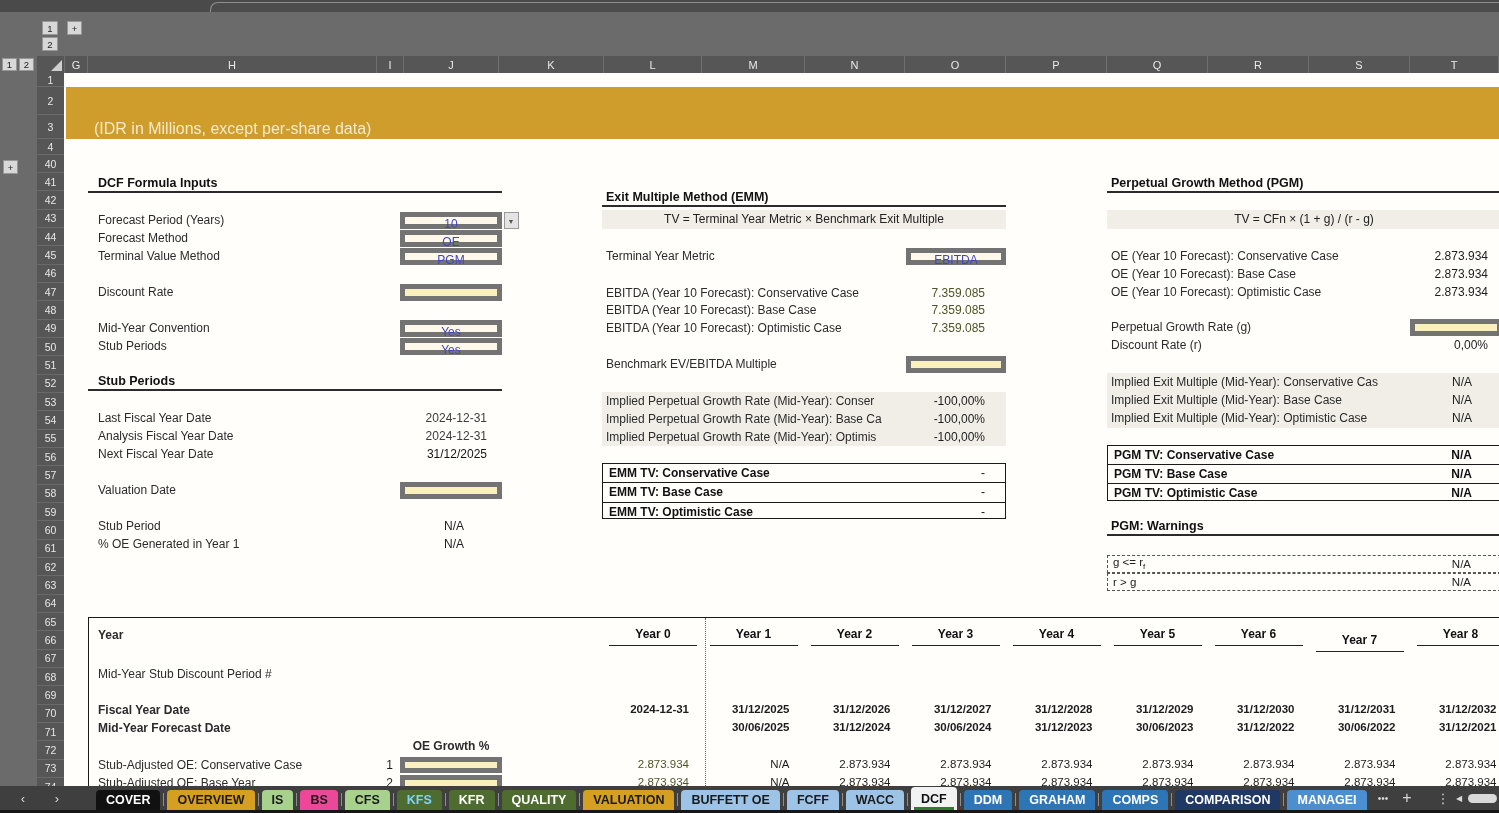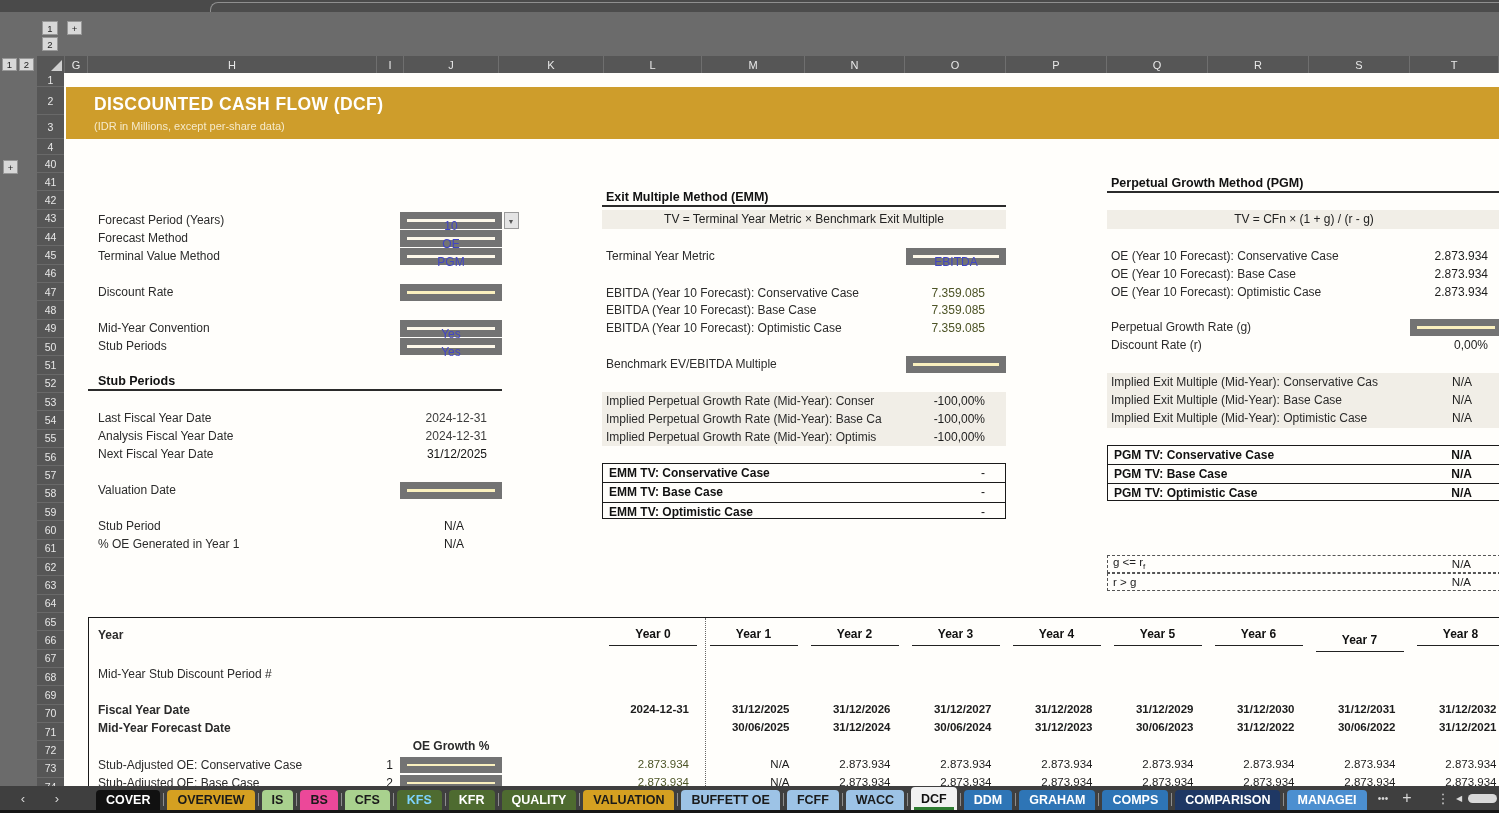--- a/index.html
+++ b/index.html
@@ -21,30 +21,30 @@
   #selectall .tri{position:absolute;right:2px;bottom:2px;width:0;height:0;
     border-left:11px solid transparent;border-bottom:11px solid #cfcfcf;}
   #rowhdr{left:37px;top:73px;width:27px;height:713px;background:#565656;overflow:hidden;}
   .rowcell{left:0;width:27px;background:#565656;color:#e8e8e8;font-size:10.5px;
     display:flex;align-items:center;justify-content:center;border-bottom:1px solid #696969;}
   #leftgutter{left:0;top:73px;width:37px;height:713px;background:#6b6b6b;}
   
   #canvas{left:64px;top:73px;width:1435px;height:713px;background:#fffefb;overflow:hidden;}
   #goldbar{left:2px;top:14px;width:1433px;height:52px;background:#CE9D2B;color:#fff;}
   #goldbar .t1{position:absolute;left:28px;top:7px;font-size:17.5px;font-weight:bold;letter-spacing:.4px;}
-  #goldbar .t2{position:absolute;left:28px;top:33px;font-size:11px;color:#F6EACA;}
+  #goldbar .t2{position:absolute;left:28px;top:33px;font-size:16px;color:#F6EACA;}
   .sechead{font-weight:bold;font-size:12.5px;color:#111;border-bottom:2px solid #2b2b2b;height:17px;}
   .lbl{font-size:12px;color:#2b2b2b;white-space:nowrap;}
   .lblclip{overflow:hidden;}
   .val{font-size:12px;color:#3c3c3c;text-align:right;white-space:nowrap;}
   .valdark{color:#141414;}
   .valblk{color:#1c1c1c;}
   .valol{color:#4d5426;}
   .bold{font-weight:bold;}
-  .inp{border:7px solid #737373;background:#FAF0BE;}
+  .inp{border:5px solid #737373;background:#FAF0BE;}
   .inp.filled{background:#FDF8EA;color:#4145c4;font-size:12px;text-align:center;line-height:15px;}
   .ddbtn{background:#e4e4e4;border:1px solid #9a9a9a;color:#555;font-size:7px;
     display:flex;align-items:center;justify-content:center;}
   .band{background:#f1eee7;}
   .fband{background:#f1eee7;font-size:12px;color:#222;display:flex;align-items:center;justify-content:center;white-space:nowrap;}
   .tvbox{border:1.3px solid #1a1a1a;}
   .tvrow{display:flex;justify-content:space-between;align-items:center;height:18.3px;
     border-top:1px solid #1a1a1a;padding:0 6px;font-size:12px;color:#111;}
   .tvrow:first-child{border-top:none;}
   .warn{border:1px dashed #555;display:flex;justify-content:space-between;align-items:center;
@@ -129,23 +129,23 @@
       <div class="abs rowcell" style="left: 0px; top: 613.24px; width: 27px; height: 18.33px;">69</div>
       <div class="abs rowcell" style="left: 0px; top: 631.57px; width: 27px; height: 18.33px;">70</div>
       <div class="abs rowcell" style="left: 0px; top: 649.9px; width: 27px; height: 18.33px;">71</div>
       <div class="abs rowcell" style="left: 0px; top: 668.23px; width: 27px; height: 18.33px;">72</div>
       <div class="abs rowcell" style="left: 0px; top: 686.56px; width: 27px; height: 18.33px;">73</div>
       <div class="abs rowcell" style="left: 0px; top: 704.89px; width: 27px; height: 18.33px;">74</div>
     </div>
 
   <div class="abs" id="canvas">
     <div class="abs" id="goldbar">
-      <div class="t1">DISCOUNTED CASH FLOW (DCF)</div>
       <div class="t2">(IDR in Millions, except per-share data)</div>
     </div>
+  <div class="abs sechead" style="left: 24px; top: 103px; width: 414px; height: 17px; padding-left: 10px;">DCF Formula Inputs</div>
       <div class="abs lbl" style="left: 34px; top: 139.5px; width: 300px; height: 16px;">Forecast Period (Years)</div>
       <div class="abs inp filled" style="left: 336px; top: 138.5px; width: 102px; height: 17px;">10</div>
       <div class="abs ddbtn" style="left: 439.5px; top: 138.5px; width: 15px; height: 17px;">
         <div class="abs" style="left: 3px; top: 5px; width: 9px; height: 8px; font-size: 7px;">▼</div>
       </div>
       <div class="abs lbl" style="left: 34px; top: 157.5px; width: 300px; height: 16px;">Forecast Method</div>
       <div class="abs inp filled" style="left: 336px; top: 156.5px; width: 102px; height: 17px;">OE</div>
       <div class="abs lbl" style="left: 34px; top: 176px; width: 300px; height: 16px;">Terminal Value Method</div>
       <div class="abs inp filled" style="left: 336px; top: 175px; width: 102px; height: 17px;">PGM</div>
       <div class="abs lbl" style="left: 34px; top: 212px; width: 300px; height: 16px;">Discount Rate</div>
@@ -226,20 +226,21 @@
         </div>
         <div class="tvrow">
           <span class="bold">PGM TV: Base Case</span>
           <span class="bold" style="padding-right: 22px;">N/A</span>
         </div>
         <div class="tvrow">
           <span class="bold">PGM TV: Optimistic Case</span>
           <span class="bold" style="padding-right: 22px;">N/A</span>
         </div>
       </div>
+      <div class="abs sechead" style="left: 1043px; top: 446px; width: 392px; height: 17px; padding-left: 4px;">PGM: Warnings</div>
       <div class="abs warn" style="left: 1043px; top: 481.5px; width: 394px; height: 18.5px;">
         <span>g &lt;= r<sub style="font-size: 8px;">f</sub></span>
         <span style="padding-right: 24px;">N/A</span>
       </div>
       <div class="abs warn" style="left: 1043px; top: 499.5px; width: 394px; height: 18.5px;">
         <span>r &gt; g</span>
         <span style="padding-right: 24px;">N/A</span>
       </div>
       <div class="abs" style="left: 24px; top: 544px; width: 1420px; height: 185px; border-top: 1.3px solid rgb(26, 26, 26); border-right: none; border-bottom: none; border-left: 1.3px solid rgb(26, 26, 26); border-image: initial;"></div>
       <div class="abs" style="left: 24px; top: 544px; width: 1420px; height: 185px; border-top: 1.3px solid rgb(26, 26, 26);"></div>
@@ -280,21 +281,21 @@
       <div class="abs inp" style="left: 336px; top: 683.5px; width: 102px; height: 16.5px;"></div>
       <div class="abs tcell valol" style="left: 539px; top: 684.5px; width: 86px; height: 16px;">2.873.934</div>
       <div class="abs tcell valblk" style="left: 639.5px; top: 684.5px; width: 86px; height: 16px;">N/A</div>
       <div class="abs tcell valblk" style="left: 740.5px; top: 684.5px; width: 86px; height: 16px;">2.873.934</div>
       <div class="abs tcell valblk" style="left: 841.5px; top: 684.5px; width: 86px; height: 16px;">2.873.934</div>
       <div class="abs tcell valblk" style="left: 942.5px; top: 684.5px; width: 86px; height: 16px;">2.873.934</div>
       <div class="abs tcell valblk" style="left: 1043.5px; top: 684.5px; width: 86px; height: 16px;">2.873.934</div>
       <div class="abs tcell valblk" style="left: 1144.5px; top: 684.5px; width: 86px; height: 16px;">2.873.934</div>
       <div class="abs tcell valblk" style="left: 1245.5px; top: 684.5px; width: 86px; height: 16px;">2.873.934</div>
       <div class="abs tcell valblk" style="left: 1346.5px; top: 684.5px; width: 86px; height: 16px;">2.873.934</div>
-      <div class="abs lbl" style="left: 34px; top: 702.5px; width: 290px; height: 16px;">Stub-Adjusted OE: Base Case</div>
+      <div class="abs lbl" style="left: 34px; top: 702.5px; width: 290px; height: 16px;">Stub-Adjusted OE: Base Year</div>
       <div class="abs val valblk" style="left: 304px; top: 702.5px; width: 25px; height: 16px;">2</div>
       <div class="abs inp" style="left: 336px; top: 701.5px; width: 102px; height: 16.5px;"></div>
       <div class="abs tcell valol" style="left: 539px; top: 702.5px; width: 86px; height: 16px;">2.873.934</div>
       <div class="abs tcell valblk" style="left: 639.5px; top: 702.5px; width: 86px; height: 16px;">N/A</div>
       <div class="abs tcell valblk" style="left: 740.5px; top: 702.5px; width: 86px; height: 16px;">2.873.934</div>
       <div class="abs tcell valblk" style="left: 841.5px; top: 702.5px; width: 86px; height: 16px;">2.873.934</div>
       <div class="abs tcell valblk" style="left: 942.5px; top: 702.5px; width: 86px; height: 16px;">2.873.934</div>
       <div class="abs tcell valblk" style="left: 1043.5px; top: 702.5px; width: 86px; height: 16px;">2.873.934</div>
       <div class="abs tcell valblk" style="left: 1144.5px; top: 702.5px; width: 86px; height: 16px;">2.873.934</div>
       <div class="abs tcell valblk" style="left: 1245.5px; top: 702.5px; width: 86px; height: 16px;">2.873.934</div>

